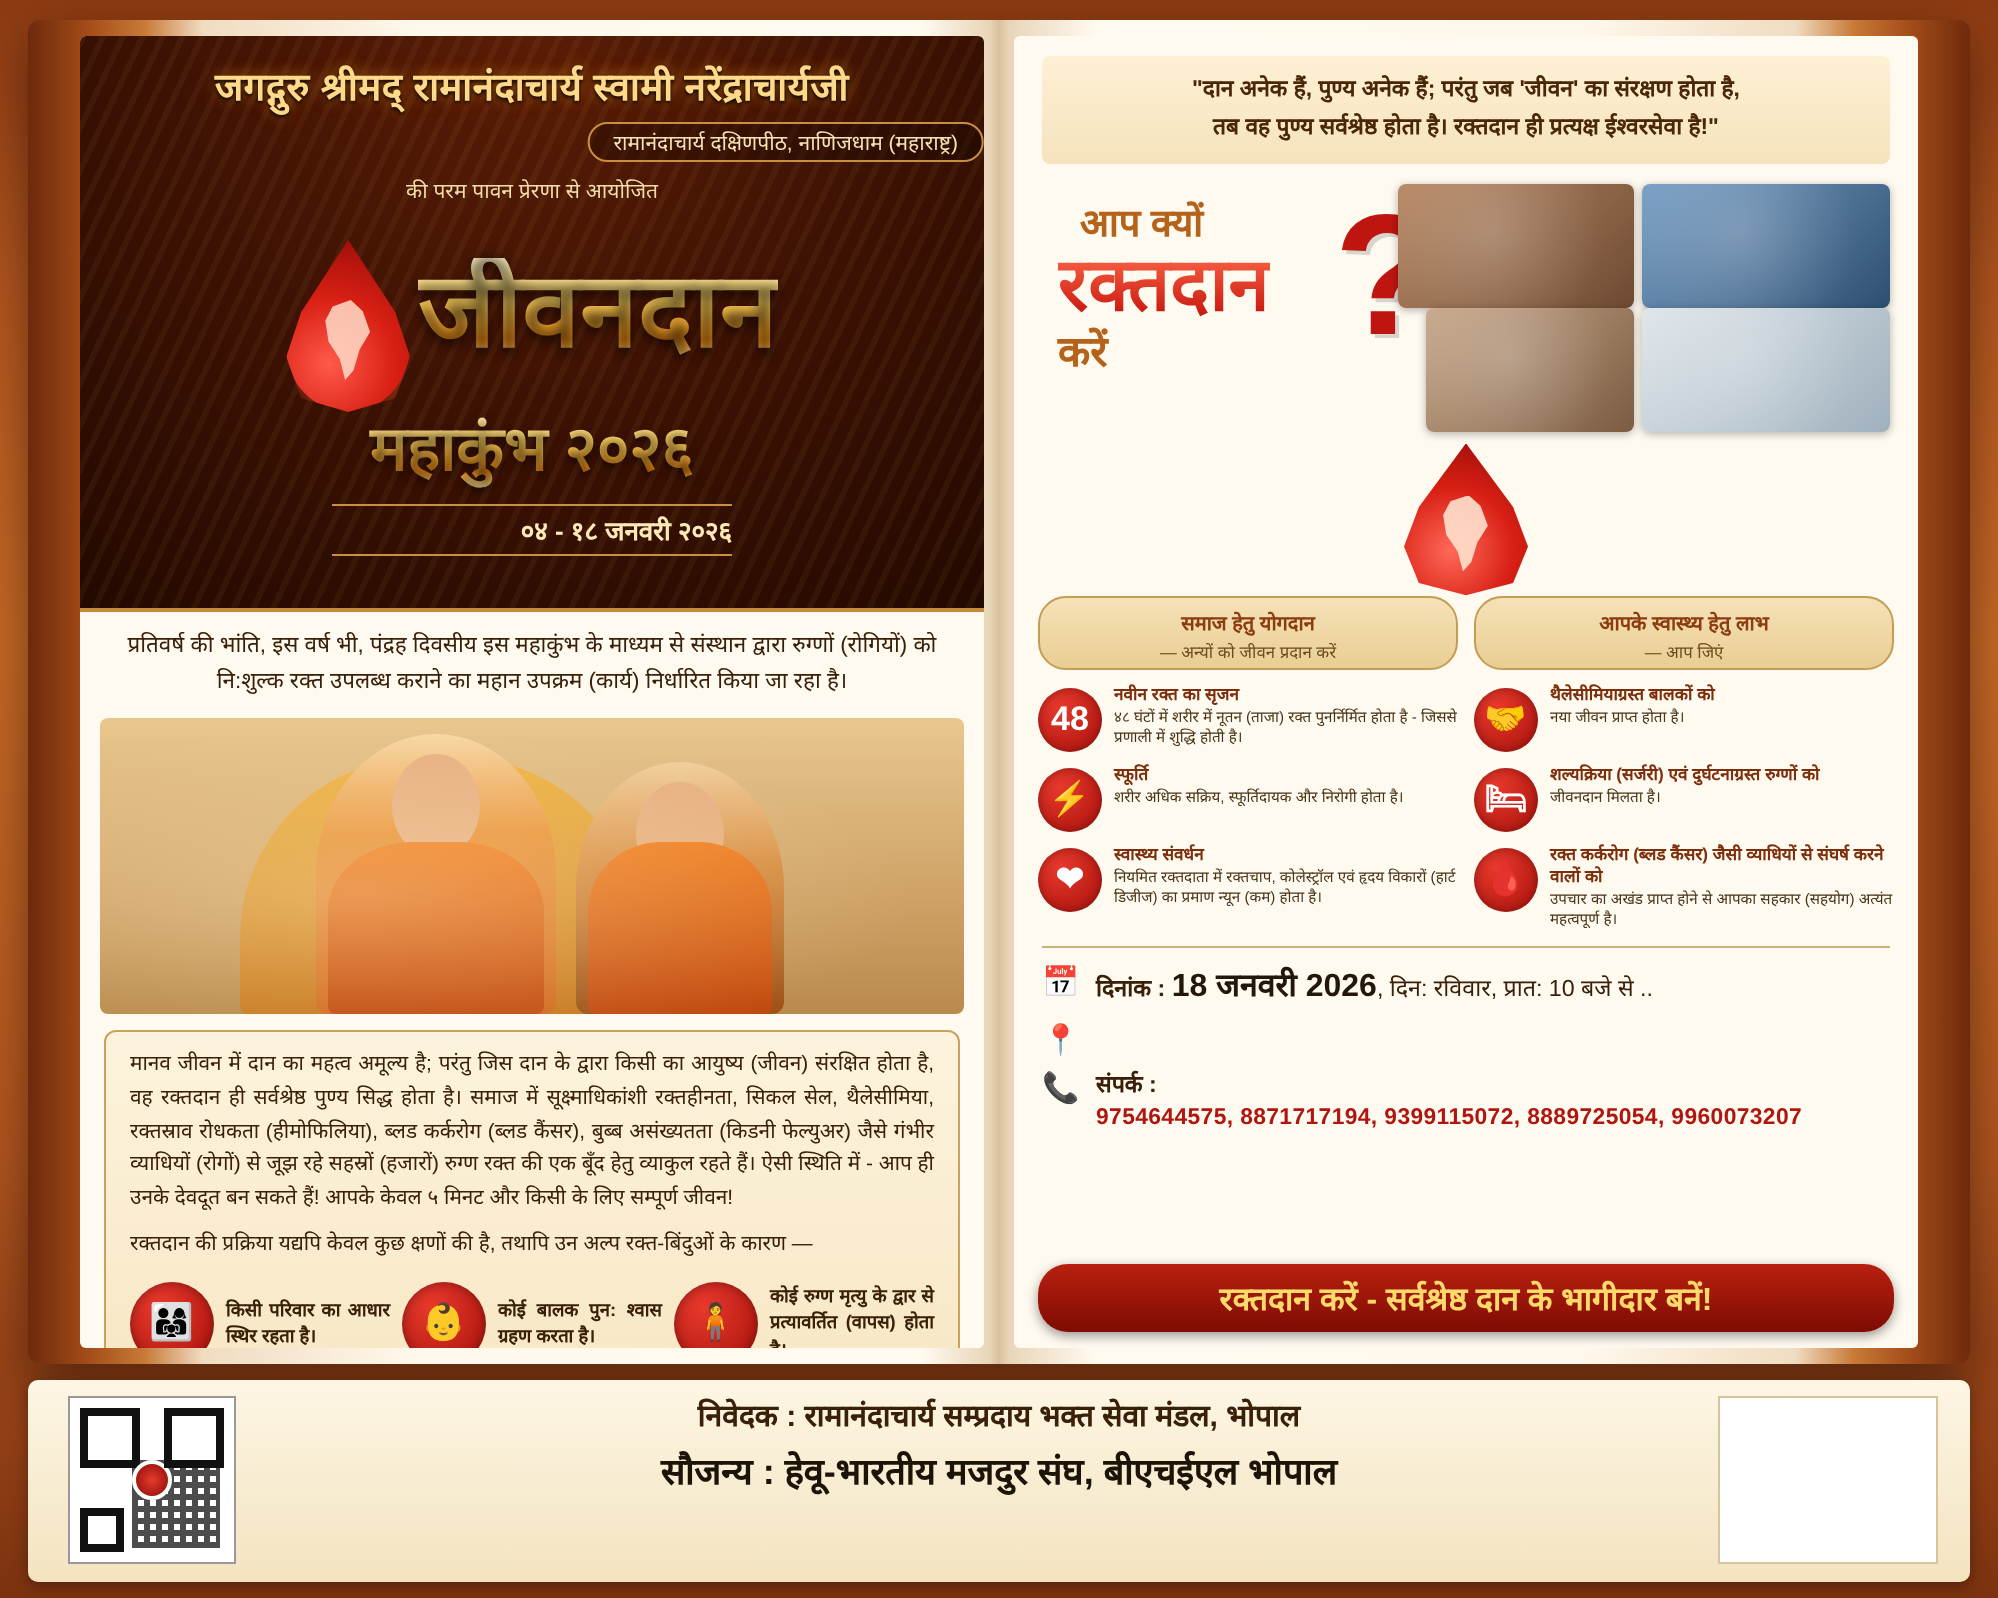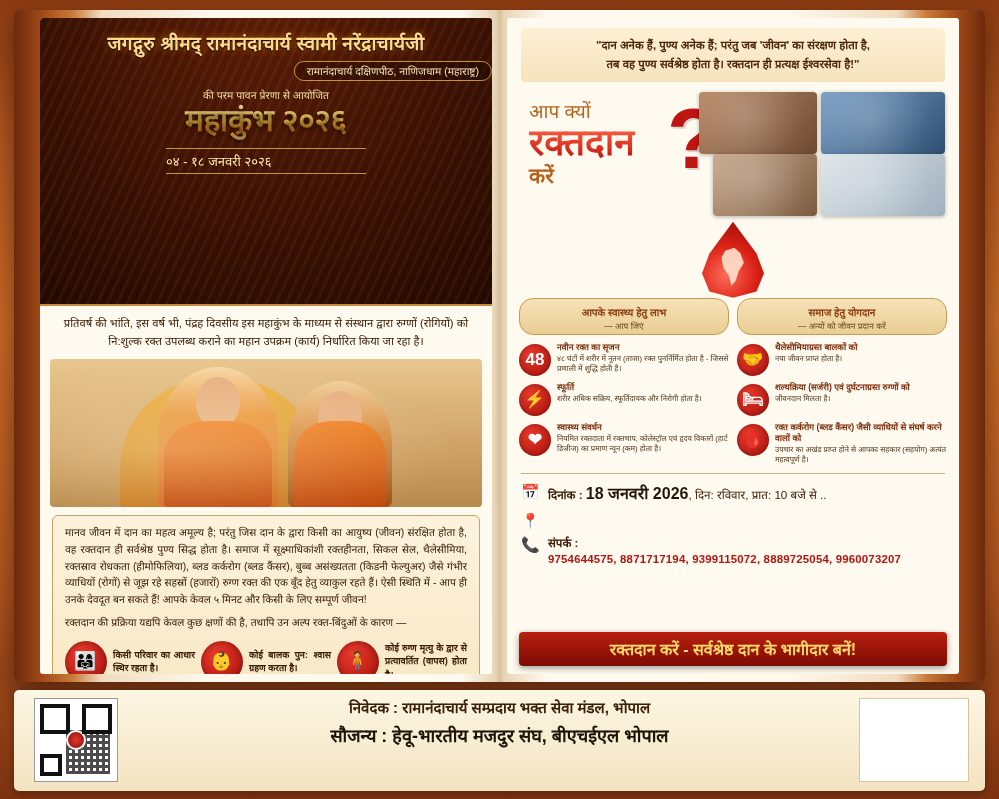--- a/index.html
+++ b/index.html
@@ -113,22 +113,22 @@
     text-align: center;
     font-size: 31px; font-weight: bold;
     margin-top: -4px;
     background: linear-gradient(180deg,#fff4cd 0%,#ffd35c 45%,#d87d0c 80%,#ffe79a 100%);
     -webkit-background-clip: text; background-clip: text; color: transparent;
     text-shadow: 0 2px 4px rgba(0,0,0,.55);
   }
   .date-pill {
     position: relative;
     margin: 8px auto 12px;
-    width: 200px; text-align: left;
-    color: #ffe9b4; font-size: 13px; font-weight: normal;
+    width: 200px; text-align: right;
+    color: #ffe9b4; font-size: 13px; font-weight: bold;
     border-top: 1px solid #c9913f; border-bottom: 1px solid #c9913f;
     padding: 3px 0;
   }
   .l-intro {
     padding: 9px 16px 6px;
     font-size: 11.2px; line-height: 1.6;
     color: #3a2008; text-align: center;
   }
   .photo-band {
     position: relative;
@@ -192,21 +192,21 @@
     border-radius: 4px;
     text-align: center;
     font-size: 11.4px; line-height: 1.65; color: #4a2708; font-weight: bold;
   }
   .r-head {
     position: relative;
     margin: 10px 10px 0;
     height: 128px;
   }
   .aap-kyon { position:absolute; left: 12px; top: 6px; }
-  .aap { font-size: 19px; font-weight: normal; color: #b5631b; }
+  .aap { font-size: 19px; font-weight: bold; color: #b5631b; margin-left: 11px; }
   .raktdan {
     font-size: 37px; font-weight: bold;
     background: linear-gradient(180deg,#ff6a4a,#c3100a);
     -webkit-background-clip:text; background-clip:text; color:transparent;
     line-height: 1;
   }
   .karen { font-size: 21px; font-weight: bold; color: #b5631b; }
   .qmark {
     position: absolute; left: 150px; top: 8px;
     font-size: 86px; font-weight: bold; color: #bf1510; line-height: .9;
@@ -262,21 +262,21 @@
   .info { margin: 4px 14px 0; }
   .irow { display: flex; gap: 8px; align-items: flex-start; margin-bottom: 5px; }
   .iicon { width: 19px; height: 19px; flex: none; color:#c0392b; font-size: 15px; line-height: 19px; text-align: center; }
   .itxt { font-size: 11.6px; color: #3a2008; line-height: 1.45; }
   .itxt .big { font-size: 16px; font-weight: bold; color: #23160a; }
   .itxt .bold { font-weight: bold; }
   .phone { font-size: 11.4px; color: #b0160f; font-weight: bold; letter-spacing: .2px; }
 
   .r-cta {
     position: absolute; left: 12px; right: 12px; bottom: 8px;
-    height: 34px; border-radius: 4px;
+    height: 34px; border-radius: 15px;
     background: linear-gradient(180deg,#b9200f,#7d0c04);
     color: #ffd96a; font-weight: bold; font-size: 16px;
     display: flex; align-items: center; justify-content: center;
     box-shadow: 0 2px 6px rgba(0,0,0,.4);
   }
 
   
   .footer {
     position: absolute; left: 14px; right: 14px; bottom: 8px; top: 690px;
     background: linear-gradient(180deg,#fdf6e4,#f3e3c0);
@@ -331,20 +331,27 @@
 
     <div class="page page-left">
 
       <div class="l-top">
         <div class="guru-title">जगद्गुरु श्रीमद् रामानंदाचार्य स्वामी नरेंद्राचार्यजी</div>
         <div class="guru-sub-wrap">
           <div class="guru-sub">रामानंदाचार्य दक्षिणपीठ, नाणिजधाम (महाराष्ट्र)</div>
         </div>
         <div class="guru-line">की परम पावन प्रेरणा से आयोजित</div>
 
+        <div class="title-row">
+          <div class="drop">
+            <div class="drop-shape"></div>
+            <div class="drop-map"></div>
+          </div>
+          <div class="jeevandan">जीवनदान</div>
+        </div>
         <div class="mahakumbh">महाकुंभ २०२६</div>
         <div class="date-pill">०४ - १८ जनवरी २०२६</div>
       </div>
 
       <div class="l-intro">प्रतिवर्ष की भांति, इस वर्ष भी, पंद्रह दिवसीय इस महाकुंभ के माध्यम से संस्थान द्वारा रुग्णों (रोगियों) को नि:शुल्क रक्त उपलब्ध कराने का महान उपक्रम (कार्य) निर्धारित किया जा रहा है।</div>
 
       <div class="photo-band">
         <div class="throne"></div>
         <div class="saint a">
           <div class="head"></div>
@@ -417,26 +424,26 @@
         </div>
       </div>
 
       <div class="center-drop">
         <div class="cdrop"></div>
         <div class="cdrop-map"></div>
       </div>
 
       <div class="two-head">
         <div class="th">
+          <b>समाज हेतु योगदान</b>
+          <s>— अन्यों को जीवन प्रदान करें</s>
+        </div>
+        <div class="th">
           <b>आपके स्वास्थ्य हेतु लाभ</b>
           <s>— आप जिएं</s>
-        </div>
-        <div class="th">
-          <b>समाज हेतु योगदान</b>
-          <s>— अन्यों को जीवन प्रदान करें</s>
         </div>
       </div>
 
       <div class="benefit-grid">
         <div class="bi">
           <div class="bi-circ">48</div>
           <div>
             <div class="bi-t">नवीन रक्त का सृजन</div>
             <div class="bi-d">४८ घंटों में शरीर में नूतन (ताजा) रक्त पुनर्निर्मित होता है - जिससे प्रणाली में शुद्धि होती है।</div>
           </div>

